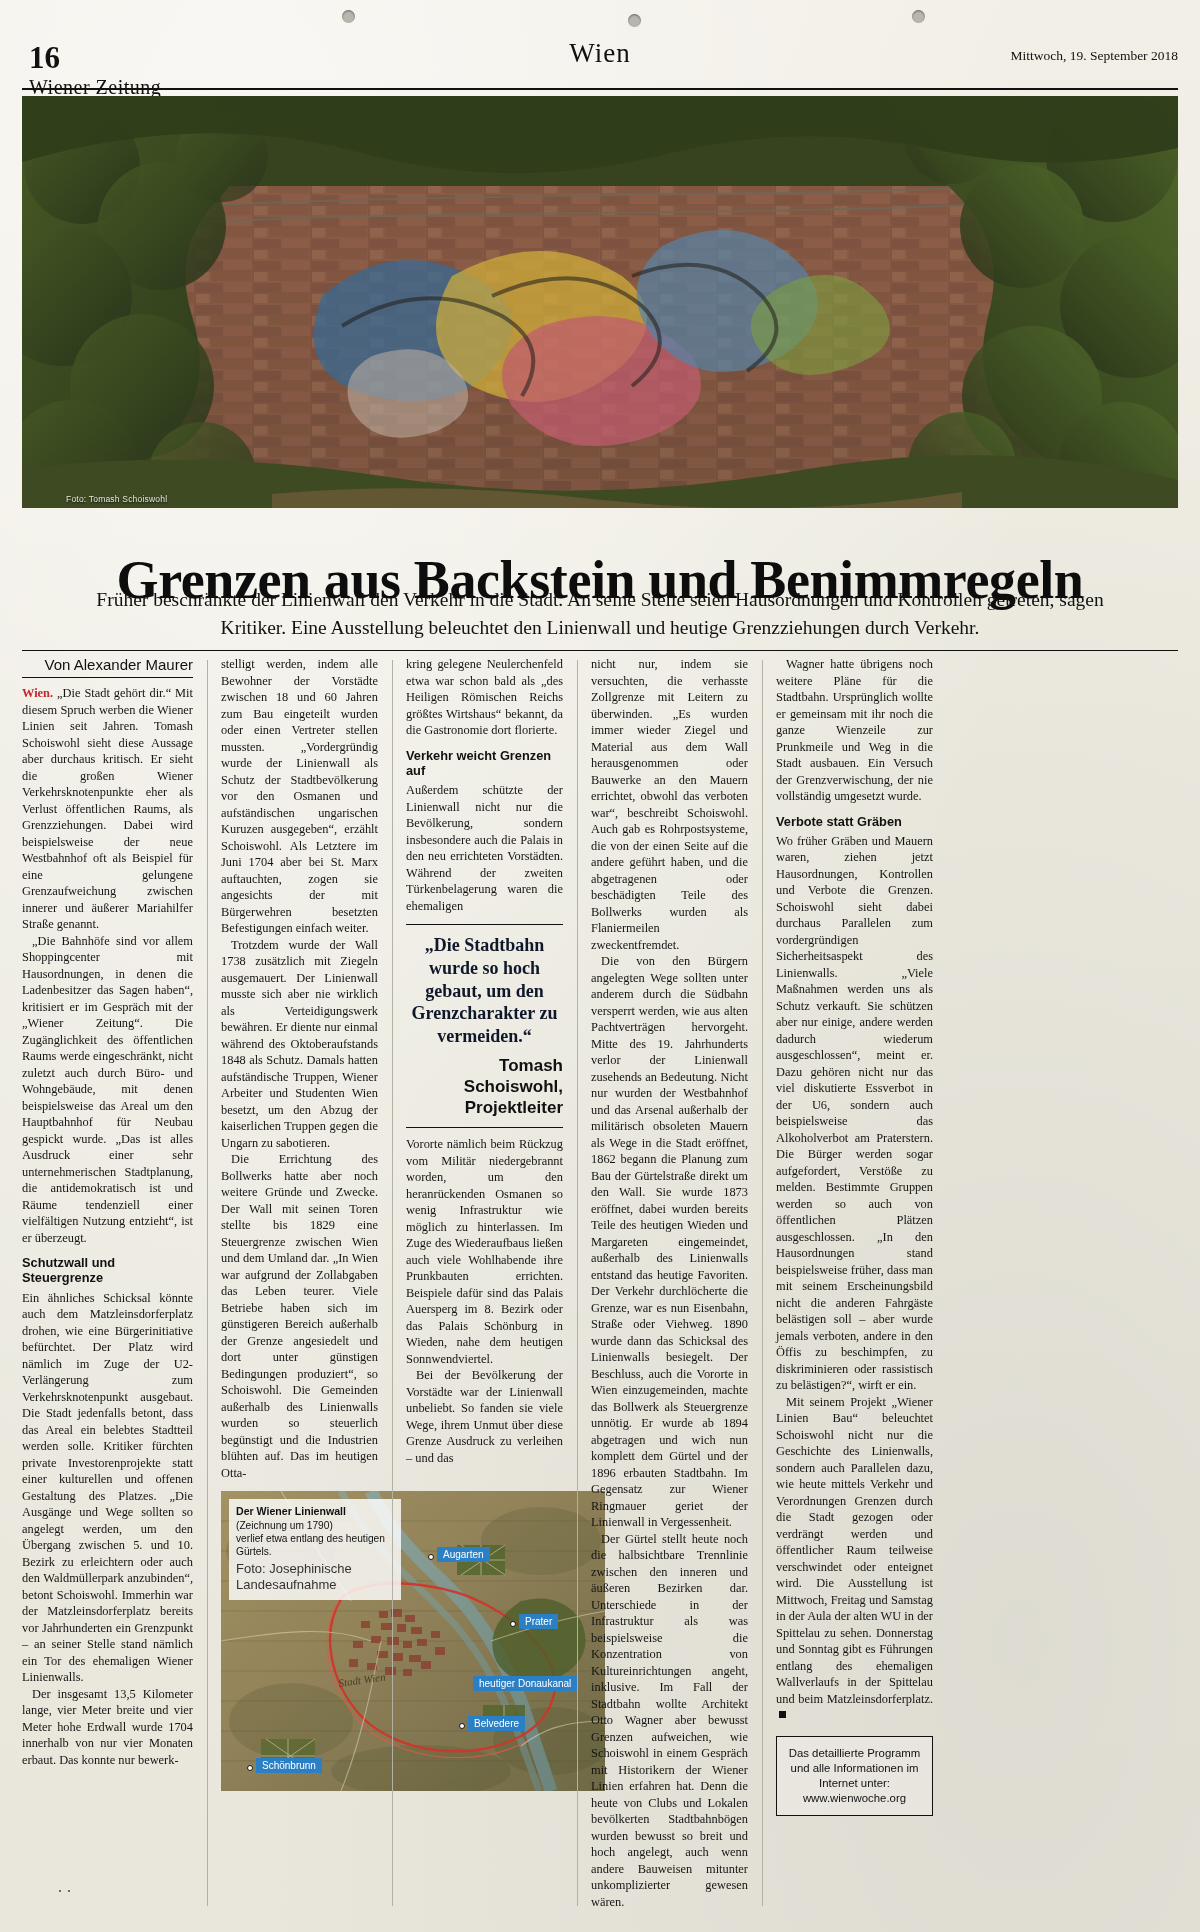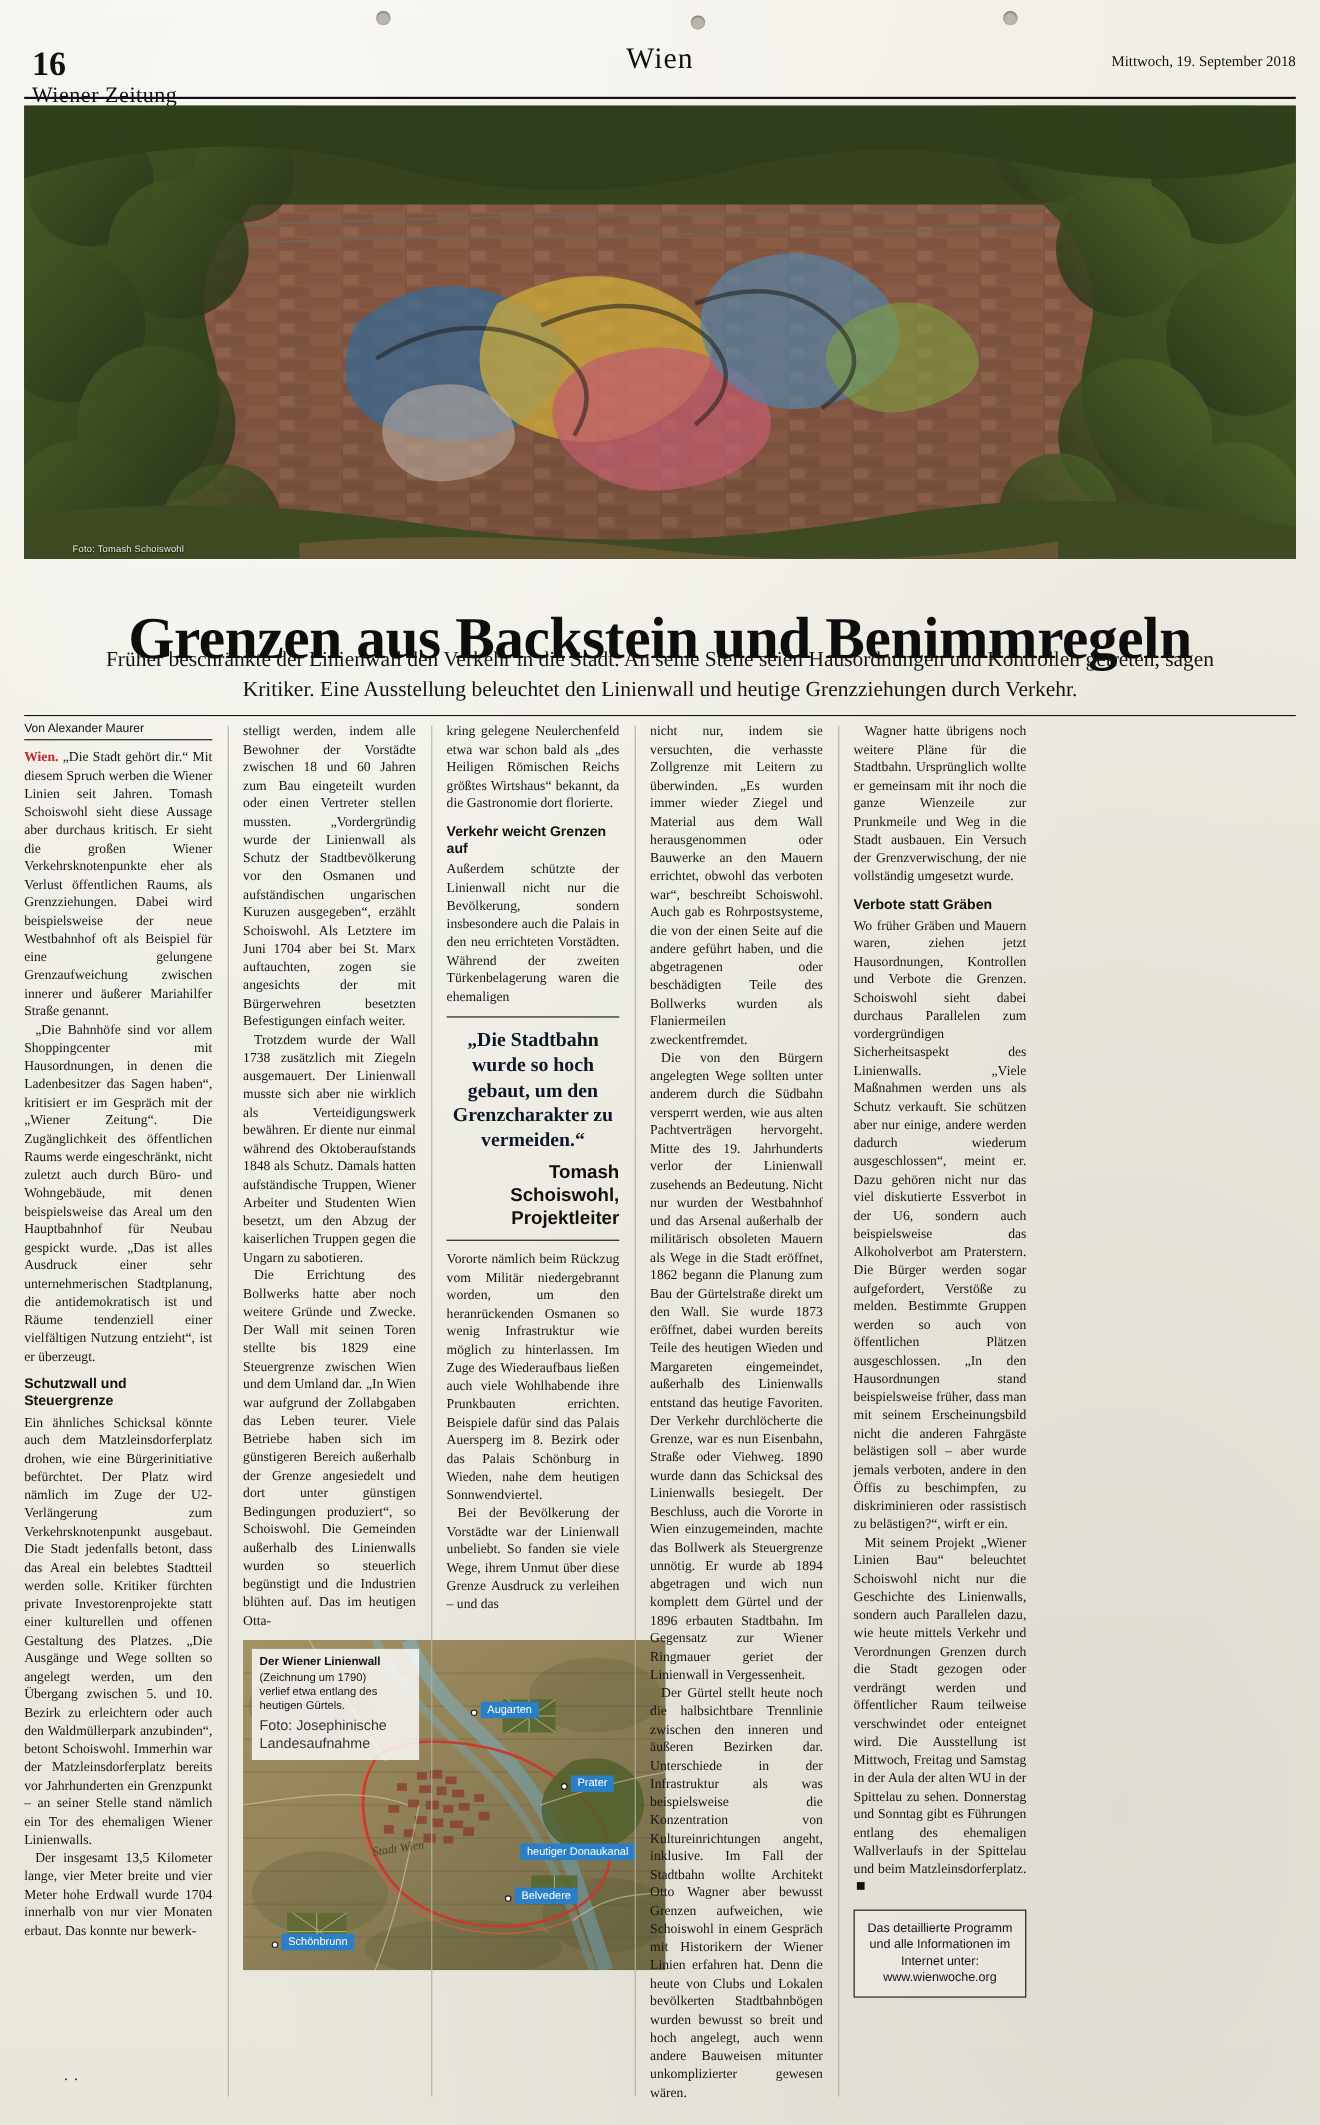--- a/index.html
+++ b/index.html
@@ -159,27 +159,28 @@
     font-size: 12.4px;
     line-height: 1.33;
     text-align: justify;
     color: #141414;
     text-indent: 10px;
     hyphens: auto;
     font-family: "Liberation Serif", serif;
   }
   p.body.noind { text-indent: 0; }
   .byline {
-    font-size: 11px;
+    font-size: 15px;
     font-family: "Liberation Sans", sans-serif;
     color: #111;
     border-bottom: 1px solid #111;
     padding-bottom: 4px;
     margin-bottom: 7px;
     display: block;
+    text-align: right;
   }
   .dateline { font-weight: bold; color: #c1272d; }
   .subhead {
     font-size: 12.8px;
     font-weight: bold;
     font-family: "Liberation Sans", sans-serif;
     color: #111;
     margin: 9px 0 4px 0;
     line-height: 1.2;
   }
@@ -212,21 +213,21 @@
     position: relative;
     width: 384px;
     height: 300px;
     overflow: hidden;
     background: #9a8f6d;
   }
   .mapfig svg { display: block; }
   .map-caption {
     position: absolute;
     left: 8px; top: 8px;
-    width: 152px;
+    width: 172px;
     background: rgba(255,255,255,0.82);
     padding: 6px 7px;
     font-size: 10.2px;
     line-height: 1.28;
     font-family: "Liberation Sans", sans-serif;
     color: #111;
   }
   .map-caption b { font-size: 10.6px; }
   .map-caption .credit { font-size: 13px; color: #333; display:block; margin-top:3px; }
   .map-label {

